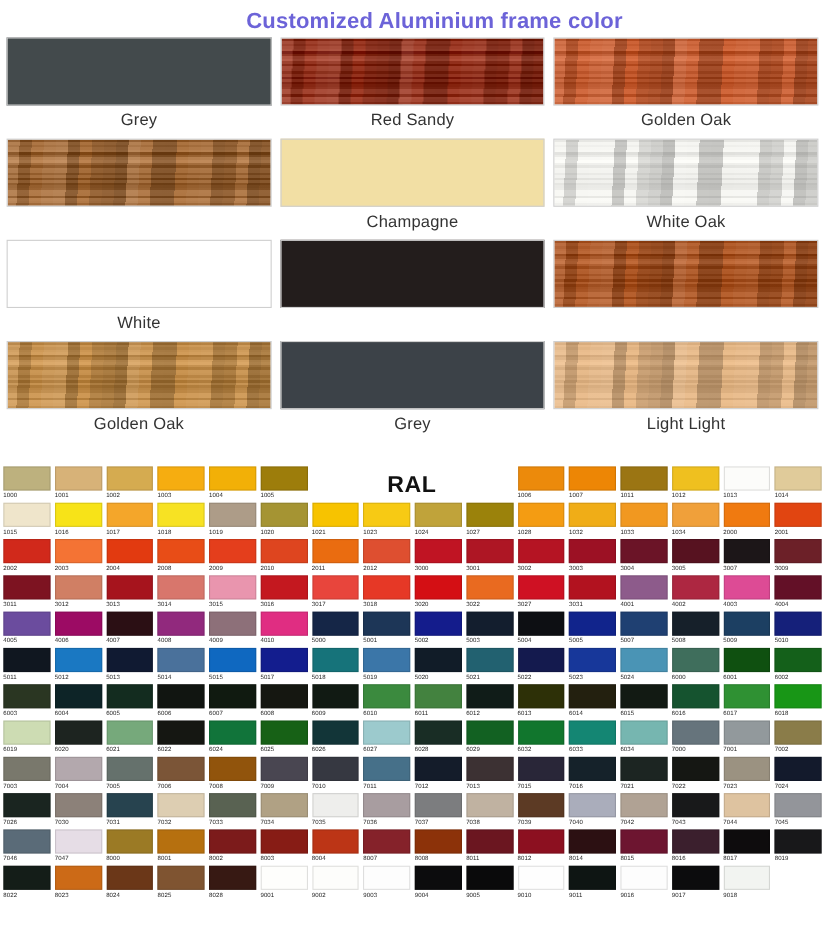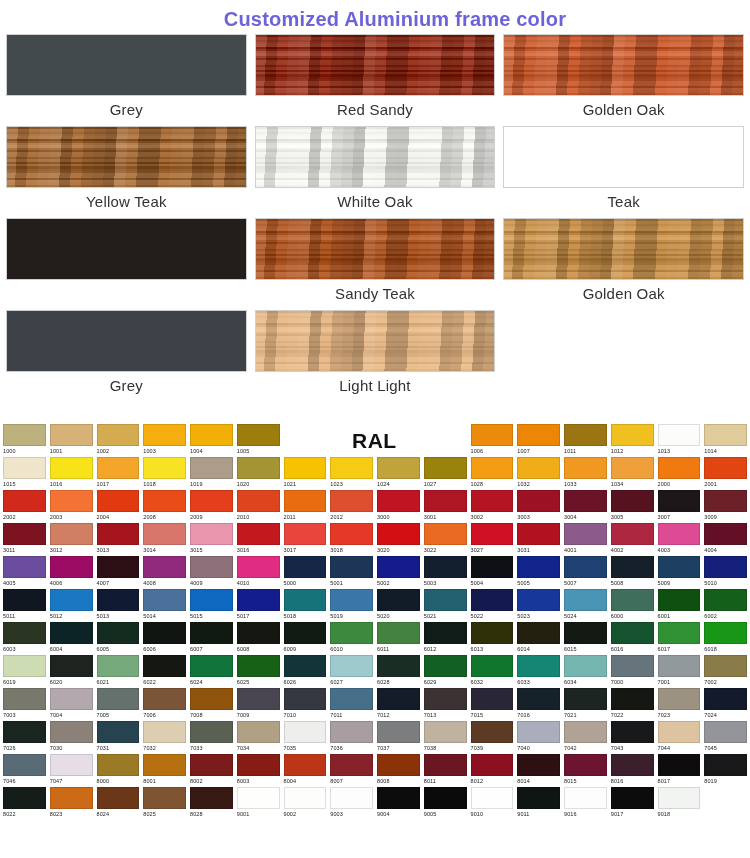--- a/index.html
+++ b/index.html
@@ -107,36 +107,38 @@
     <div class="wood-cell">
       <div class="swatch" style="background: linear-gradient(93deg, rgba(255, 255, 255, 0.106) 0%, rgba(255, 255, 255, 0.106) 4.55%, rgba(0, 0, 0, 0.14) 4.55%, rgba(0, 0, 0, 0.14) 9.09%, rgba(255, 255, 255, 0.035) 9.09%, rgba(255, 255, 255, 0.035) 13.64%, rgba(255, 255, 255, 0.082) 13.64%, rgba(255, 255, 255, 0.082) 18.18%, rgba(255, 255, 255, 0.1) 18.18%, rgba(255, 255, 255, 0.1) 22.73%, rgba(0, 0, 0, 0.19) 22.73%, rgba(0, 0, 0, 0.19) 27.27%, rgba(255, 255, 255, 0.004) 27.27%, rgba(255, 255, 255, 0.004) 31.82%, rgba(0, 0, 0, 0.12) 31.82%, rgba(0, 0, 0, 0.12) 36.36%, rgba(0, 0, 0, 0.153) 36.36%, rgba(0, 0, 0, 0.153) 40.91%, rgba(0, 0, 0, 0.216) 40.91%, rgba(0, 0, 0, 0.216) 45.45%, rgba(255, 255, 255, 0.11) 45.45%, rgba(255, 255, 255, 0.11) 50%, rgba(255, 255, 255, 0.047) 50%, rgba(255, 255, 255, 0.047) 54.55%, rgba(0, 0, 0, 0.19) 54.55%, rgba(0, 0, 0, 0.19) 59.09%, rgba(0, 0, 0, 0.192) 59.09%, rgba(0, 0, 0, 0.192) 63.64%, rgba(255, 255, 255, 0.01) 63.64%, rgba(255, 255, 255, 0.01) 68.18%, rgba(255, 255, 255, 0.043) 68.18%, rgba(255, 255, 255, 0.043) 72.73%, rgba(255, 255, 255, 0.06) 72.73%, rgba(255, 255, 255, 0.06) 77.27%, rgba(0, 0, 0, 0.17) 77.27%, rgba(0, 0, 0, 0.17) 81.82%, rgba(0, 0, 0, 0.137) 81.82%, rgba(0, 0, 0, 0.137) 86.36%, rgba(255, 255, 255, 0.055) 86.36%, rgba(255, 255, 255, 0.055) 90.91%, rgba(0, 0, 0, 0.208) 90.91%, rgba(0, 0, 0, 0.208) 95.45%, rgba(0, 0, 0, 0.157) 95.45%, rgba(0, 0, 0, 0.157) 100%), linear-gradient(rgb(122, 22, 1) 0%, rgb(122, 22, 1) 3.85%, rgb(156, 56, 35) 3.85%, rgb(156, 56, 35) 7.69%, rgb(145, 45, 24) 7.69%, rgb(145, 45, 24) 11.54%, rgb(158, 58, 37) 11.54%, rgb(158, 58, 37) 15.38%, rgb(164, 64, 43) 15.38%, rgb(164, 64, 43) 19.23%, rgb(112, 12, 0) 19.23%, rgb(112, 12, 0) 23.08%, rgb(134, 34, 13) 23.08%, rgb(134, 34, 13) 26.92%, rgb(165, 65, 44) 26.92%, rgb(165, 65, 44) 30.77%, rgb(174, 74, 53) 30.77%, rgb(174, 74, 53) 34.62%, rgb(145, 45, 24) 34.62%, rgb(145, 45, 24) 38.46%, rgb(122, 22, 1) 38.46%, rgb(122, 22, 1) 42.31%, rgb(154, 54, 33) 42.31%, rgb(154, 54, 33) 46.15%, rgb(152, 52, 31) 46.15%, rgb(152, 52, 31) 50%, rgb(129, 29, 8) 50%, rgb(129, 29, 8) 53.85%, rgb(149, 49, 28) 53.85%, rgb(149, 49, 28) 57.69%, rgb(115, 15, 0) 57.69%, rgb(115, 15, 0) 61.54%, rgb(147, 47, 26) 61.54%, rgb(147, 47, 26) 65.38%, rgb(119, 19, 0) 65.38%, rgb(119, 19, 0) 69.23%, rgb(131, 31, 10) 69.23%, rgb(131, 31, 10) 73.08%, rgb(136, 36, 15) 73.08%, rgb(136, 36, 15) 76.92%, rgb(161, 61, 40) 76.92%, rgb(161, 61, 40) 80.77%, rgb(160, 60, 39) 80.77%, rgb(160, 60, 39) 84.62%, rgb(126, 26, 5) 84.62%, rgb(126, 26, 5) 88.46%, rgb(167, 67, 46) 88.46%, rgb(167, 67, 46) 92.31%, rgb(163, 63, 42) 92.31%, rgb(163, 63, 42) 96.15%, rgb(144, 44, 23) 96.15%, rgb(144, 44, 23) 100%);"></div>
       <div class="wood-label">Red Sandy</div>
     </div>
     <div class="wood-cell">
       <div class="swatch" style="background: linear-gradient(93deg, rgba(255, 255, 255, 0.106) 0%, rgba(255, 255, 255, 0.106) 4.55%, rgba(0, 0, 0, 0.14) 4.55%, rgba(0, 0, 0, 0.14) 9.09%, rgba(255, 255, 255, 0.035) 9.09%, rgba(255, 255, 255, 0.035) 13.64%, rgba(255, 255, 255, 0.082) 13.64%, rgba(255, 255, 255, 0.082) 18.18%, rgba(255, 255, 255, 0.1) 18.18%, rgba(255, 255, 255, 0.1) 22.73%, rgba(0, 0, 0, 0.19) 22.73%, rgba(0, 0, 0, 0.19) 27.27%, rgba(255, 255, 255, 0.004) 27.27%, rgba(255, 255, 255, 0.004) 31.82%, rgba(0, 0, 0, 0.12) 31.82%, rgba(0, 0, 0, 0.12) 36.36%, rgba(0, 0, 0, 0.153) 36.36%, rgba(0, 0, 0, 0.153) 40.91%, rgba(0, 0, 0, 0.216) 40.91%, rgba(0, 0, 0, 0.216) 45.45%, rgba(255, 255, 255, 0.11) 45.45%, rgba(255, 255, 255, 0.11) 50%, rgba(255, 255, 255, 0.047) 50%, rgba(255, 255, 255, 0.047) 54.55%, rgba(0, 0, 0, 0.19) 54.55%, rgba(0, 0, 0, 0.19) 59.09%, rgba(0, 0, 0, 0.192) 59.09%, rgba(0, 0, 0, 0.192) 63.64%, rgba(255, 255, 255, 0.01) 63.64%, rgba(255, 255, 255, 0.01) 68.18%, rgba(255, 255, 255, 0.043) 68.18%, rgba(255, 255, 255, 0.043) 72.73%, rgba(255, 255, 255, 0.06) 72.73%, rgba(255, 255, 255, 0.06) 77.27%, rgba(0, 0, 0, 0.17) 77.27%, rgba(0, 0, 0, 0.17) 81.82%, rgba(0, 0, 0, 0.137) 81.82%, rgba(0, 0, 0, 0.137) 86.36%, rgba(255, 255, 255, 0.055) 86.36%, rgba(255, 255, 255, 0.055) 90.91%, rgba(0, 0, 0, 0.208) 90.91%, rgba(0, 0, 0, 0.208) 95.45%, rgba(0, 0, 0, 0.157) 95.45%, rgba(0, 0, 0, 0.157) 100%), linear-gradient(rgb(179, 72, 28) 0%, rgb(179, 72, 28) 3.85%, rgb(205, 98, 54) 3.85%, rgb(205, 98, 54) 7.69%, rgb(196, 89, 45) 7.69%, rgb(196, 89, 45) 11.54%, rgb(206, 99, 55) 11.54%, rgb(206, 99, 55) 15.38%, rgb(211, 104, 60) 15.38%, rgb(211, 104, 60) 19.23%, rgb(171, 64, 20) 19.23%, rgb(171, 64, 20) 23.08%, rgb(188, 81, 37) 23.08%, rgb(188, 81, 37) 26.92%, rgb(212, 105, 61) 26.92%, rgb(212, 105, 61) 30.77%, rgb(218, 111, 67) 30.77%, rgb(218, 111, 67) 34.62%, rgb(196, 89, 45) 34.62%, rgb(196, 89, 45) 38.46%, rgb(178, 71, 27) 38.46%, rgb(178, 71, 27) 42.31%, rgb(203, 96, 52) 42.31%, rgb(203, 96, 52) 46.15%, rgb(201, 94, 50) 46.15%, rgb(201, 94, 50) 50%, rgb(184, 77, 33) 50%, rgb(184, 77, 33) 53.85%, rgb(199, 92, 48) 53.85%, rgb(199, 92, 48) 57.69%, rgb(173, 66, 22) 57.69%, rgb(173, 66, 22) 61.54%, rgb(198, 91, 47) 61.54%, rgb(198, 91, 47) 65.38%, rgb(176, 69, 25) 65.38%, rgb(176, 69, 25) 69.23%, rgb(186, 79, 35) 69.23%, rgb(186, 79, 35) 73.08%, rgb(190, 83, 39) 73.08%, rgb(190, 83, 39) 76.92%, rgb(208, 101, 57) 76.92%, rgb(208, 101, 57) 80.77%, rgb(208, 101, 57) 80.77%, rgb(208, 101, 57) 84.62%, rgb(182, 75, 31) 84.62%, rgb(182, 75, 31) 88.46%, rgb(213, 106, 62) 88.46%, rgb(213, 106, 62) 92.31%, rgb(210, 103, 59) 92.31%, rgb(210, 103, 59) 96.15%, rgb(195, 88, 44) 96.15%, rgb(195, 88, 44) 100%);"></div>
       <div class="wood-label">Golden Oak</div>
     </div>
     <div class="wood-cell">
       <div class="swatch" style="background: linear-gradient(93deg, rgba(255, 255, 255, 0.106) 0%, rgba(255, 255, 255, 0.106) 4.55%, rgba(0, 0, 0, 0.14) 4.55%, rgba(0, 0, 0, 0.14) 9.09%, rgba(255, 255, 255, 0.035) 9.09%, rgba(255, 255, 255, 0.035) 13.64%, rgba(255, 255, 255, 0.082) 13.64%, rgba(255, 255, 255, 0.082) 18.18%, rgba(255, 255, 255, 0.1) 18.18%, rgba(255, 255, 255, 0.1) 22.73%, rgba(0, 0, 0, 0.19) 22.73%, rgba(0, 0, 0, 0.19) 27.27%, rgba(255, 255, 255, 0.004) 27.27%, rgba(255, 255, 255, 0.004) 31.82%, rgba(0, 0, 0, 0.12) 31.82%, rgba(0, 0, 0, 0.12) 36.36%, rgba(0, 0, 0, 0.153) 36.36%, rgba(0, 0, 0, 0.153) 40.91%, rgba(0, 0, 0, 0.216) 40.91%, rgba(0, 0, 0, 0.216) 45.45%, rgba(255, 255, 255, 0.11) 45.45%, rgba(255, 255, 255, 0.11) 50%, rgba(255, 255, 255, 0.047) 50%, rgba(255, 255, 255, 0.047) 54.55%, rgba(0, 0, 0, 0.19) 54.55%, rgba(0, 0, 0, 0.19) 59.09%, rgba(0, 0, 0, 0.192) 59.09%, rgba(0, 0, 0, 0.192) 63.64%, rgba(255, 255, 255, 0.01) 63.64%, rgba(255, 255, 255, 0.01) 68.18%, rgba(255, 255, 255, 0.043) 68.18%, rgba(255, 255, 255, 0.043) 72.73%, rgba(255, 255, 255, 0.06) 72.73%, rgba(255, 255, 255, 0.06) 77.27%, rgba(0, 0, 0, 0.17) 77.27%, rgba(0, 0, 0, 0.17) 81.82%, rgba(0, 0, 0, 0.137) 81.82%, rgba(0, 0, 0, 0.137) 86.36%, rgba(255, 255, 255, 0.055) 86.36%, rgba(255, 255, 255, 0.055) 90.91%, rgba(0, 0, 0, 0.208) 90.91%, rgba(0, 0, 0, 0.208) 95.45%, rgba(0, 0, 0, 0.157) 95.45%, rgba(0, 0, 0, 0.157) 100%), linear-gradient(rgb(136, 79, 28) 0%, rgb(136, 79, 28) 3.85%, rgb(170, 113, 62) 3.85%, rgb(170, 113, 62) 7.69%, rgb(159, 102, 51) 7.69%, rgb(159, 102, 51) 11.54%, rgb(172, 115, 64) 11.54%, rgb(172, 115, 64) 15.38%, rgb(178, 121, 70) 15.38%, rgb(178, 121, 70) 19.23%, rgb(126, 69, 18) 19.23%, rgb(126, 69, 18) 23.08%, rgb(148, 91, 40) 23.08%, rgb(148, 91, 40) 26.92%, rgb(179, 122, 71) 26.92%, rgb(179, 122, 71) 30.77%, rgb(188, 131, 80) 30.77%, rgb(188, 131, 80) 34.62%, rgb(159, 102, 51) 34.62%, rgb(159, 102, 51) 38.46%, rgb(136, 79, 28) 38.46%, rgb(136, 79, 28) 42.31%, rgb(168, 111, 60) 42.31%, rgb(168, 111, 60) 46.15%, rgb(166, 109, 58) 46.15%, rgb(166, 109, 58) 50%, rgb(143, 86, 35) 50%, rgb(143, 86, 35) 53.85%, rgb(163, 106, 55) 53.85%, rgb(163, 106, 55) 57.69%, rgb(129, 72, 21) 57.69%, rgb(129, 72, 21) 61.54%, rgb(161, 104, 53) 61.54%, rgb(161, 104, 53) 65.38%, rgb(133, 76, 25) 65.38%, rgb(133, 76, 25) 69.23%, rgb(145, 88, 37) 69.23%, rgb(145, 88, 37) 73.08%, rgb(150, 93, 42) 73.08%, rgb(150, 93, 42) 76.92%, rgb(175, 118, 67) 76.92%, rgb(175, 118, 67) 80.77%, rgb(174, 117, 66) 80.77%, rgb(174, 117, 66) 84.62%, rgb(140, 83, 32) 84.62%, rgb(140, 83, 32) 88.46%, rgb(181, 124, 73) 88.46%, rgb(181, 124, 73) 92.31%, rgb(177, 120, 69) 92.31%, rgb(177, 120, 69) 96.15%, rgb(158, 101, 50) 96.15%, rgb(158, 101, 50) 100%);"></div>
-      <div class="wood-label">Yellow Teak</div>
+    </div>
+    <div class="wood-cell">
+      <div class="swatch" style="background: rgb(242, 223, 164);"></div>
+      <div class="wood-label">Champagne</div>
     </div>
     <div class="wood-cell">
       <div class="swatch" style="background: linear-gradient(93deg, rgba(255, 255, 255, 0.106) 0%, rgba(255, 255, 255, 0.106) 4.55%, rgba(0, 0, 0, 0.14) 4.55%, rgba(0, 0, 0, 0.14) 9.09%, rgba(255, 255, 255, 0.035) 9.09%, rgba(255, 255, 255, 0.035) 13.64%, rgba(255, 255, 255, 0.082) 13.64%, rgba(255, 255, 255, 0.082) 18.18%, rgba(255, 255, 255, 0.1) 18.18%, rgba(255, 255, 255, 0.1) 22.73%, rgba(0, 0, 0, 0.19) 22.73%, rgba(0, 0, 0, 0.19) 27.27%, rgba(255, 255, 255, 0.004) 27.27%, rgba(255, 255, 255, 0.004) 31.82%, rgba(0, 0, 0, 0.12) 31.82%, rgba(0, 0, 0, 0.12) 36.36%, rgba(0, 0, 0, 0.153) 36.36%, rgba(0, 0, 0, 0.153) 40.91%, rgba(0, 0, 0, 0.216) 40.91%, rgba(0, 0, 0, 0.216) 45.45%, rgba(255, 255, 255, 0.11) 45.45%, rgba(255, 255, 255, 0.11) 50%, rgba(255, 255, 255, 0.047) 50%, rgba(255, 255, 255, 0.047) 54.55%, rgba(0, 0, 0, 0.19) 54.55%, rgba(0, 0, 0, 0.19) 59.09%, rgba(0, 0, 0, 0.192) 59.09%, rgba(0, 0, 0, 0.192) 63.64%, rgba(255, 255, 255, 0.01) 63.64%, rgba(255, 255, 255, 0.01) 68.18%, rgba(255, 255, 255, 0.043) 68.18%, rgba(255, 255, 255, 0.043) 72.73%, rgba(255, 255, 255, 0.06) 72.73%, rgba(255, 255, 255, 0.06) 77.27%, rgba(0, 0, 0, 0.17) 77.27%, rgba(0, 0, 0, 0.17) 81.82%, rgba(0, 0, 0, 0.137) 81.82%, rgba(0, 0, 0, 0.137) 86.36%, rgba(255, 255, 255, 0.055) 86.36%, rgba(255, 255, 255, 0.055) 90.91%, rgba(0, 0, 0, 0.208) 90.91%, rgba(0, 0, 0, 0.208) 95.45%, rgba(0, 0, 0, 0.157) 95.45%, rgba(0, 0, 0, 0.157) 100%), linear-gradient(rgb(229, 229, 225) 0%, rgb(229, 229, 225) 3.85%, rgb(245, 245, 241) 3.85%, rgb(245, 245, 241) 7.69%, rgb(239, 239, 235) 7.69%, rgb(239, 239, 235) 11.54%, rgb(246, 246, 242) 11.54%, rgb(246, 246, 242) 15.38%, rgb(248, 248, 244) 15.38%, rgb(248, 248, 244) 19.23%, rgb(224, 224, 220) 19.23%, rgb(224, 224, 220) 23.08%, rgb(234, 234, 230) 23.08%, rgb(234, 234, 230) 26.92%, rgb(249, 249, 245) 26.92%, rgb(249, 249, 245) 30.77%, rgb(253, 253, 249) 30.77%, rgb(253, 253, 249) 34.62%, rgb(239, 239, 235) 34.62%, rgb(239, 239, 235) 38.46%, rgb(228, 228, 224) 38.46%, rgb(228, 228, 224) 42.31%, rgb(244, 244, 240) 42.31%, rgb(244, 244, 240) 46.15%, rgb(243, 243, 239) 46.15%, rgb(243, 243, 239) 50%, rgb(232, 232, 228) 50%, rgb(232, 232, 228) 53.85%, rgb(241, 241, 237) 53.85%, rgb(241, 241, 237) 57.69%, rgb(225, 225, 221) 57.69%, rgb(225, 225, 221) 61.54%, rgb(240, 240, 236) 61.54%, rgb(240, 240, 236) 65.38%, rgb(227, 227, 223) 65.38%, rgb(227, 227, 223) 69.23%, rgb(233, 233, 229) 69.23%, rgb(233, 233, 229) 73.08%, rgb(235, 235, 231) 73.08%, rgb(235, 235, 231) 76.92%, rgb(247, 247, 243) 76.92%, rgb(247, 247, 243) 80.77%, rgb(247, 247, 243) 80.77%, rgb(247, 247, 243) 84.62%, rgb(230, 230, 226) 84.62%, rgb(230, 230, 226) 88.46%, rgb(250, 250, 246) 88.46%, rgb(250, 250, 246) 92.31%, rgb(248, 248, 244) 92.31%, rgb(248, 248, 244) 96.15%, rgb(239, 239, 235) 96.15%, rgb(239, 239, 235) 100%);"></div>
-      <div class="wood-label">Whilte Oak</div>
+      <div class="wood-label">White Oak</div>
     </div>
     <div class="wood-cell">
       <div class="swatch" style="background: rgb(255, 255, 255);"></div>
-      <div class="wood-label">Teak</div>
+      <div class="wood-label">White</div>
     </div>
     <div class="wood-cell">
       <div class="swatch" style="background: rgb(35, 29, 28);"></div>
     </div>
     <div class="wood-cell">
       <div class="swatch" style="background: linear-gradient(93deg, rgba(255, 255, 255, 0.106) 0%, rgba(255, 255, 255, 0.106) 4.55%, rgba(0, 0, 0, 0.14) 4.55%, rgba(0, 0, 0, 0.14) 9.09%, rgba(255, 255, 255, 0.035) 9.09%, rgba(255, 255, 255, 0.035) 13.64%, rgba(255, 255, 255, 0.082) 13.64%, rgba(255, 255, 255, 0.082) 18.18%, rgba(255, 255, 255, 0.1) 18.18%, rgba(255, 255, 255, 0.1) 22.73%, rgba(0, 0, 0, 0.19) 22.73%, rgba(0, 0, 0, 0.19) 27.27%, rgba(255, 255, 255, 0.004) 27.27%, rgba(255, 255, 255, 0.004) 31.82%, rgba(0, 0, 0, 0.12) 31.82%, rgba(0, 0, 0, 0.12) 36.36%, rgba(0, 0, 0, 0.153) 36.36%, rgba(0, 0, 0, 0.153) 40.91%, rgba(0, 0, 0, 0.216) 40.91%, rgba(0, 0, 0, 0.216) 45.45%, rgba(255, 255, 255, 0.11) 45.45%, rgba(255, 255, 255, 0.11) 50%, rgba(255, 255, 255, 0.047) 50%, rgba(255, 255, 255, 0.047) 54.55%, rgba(0, 0, 0, 0.19) 54.55%, rgba(0, 0, 0, 0.19) 59.09%, rgba(0, 0, 0, 0.192) 59.09%, rgba(0, 0, 0, 0.192) 63.64%, rgba(255, 255, 255, 0.01) 63.64%, rgba(255, 255, 255, 0.01) 68.18%, rgba(255, 255, 255, 0.043) 68.18%, rgba(255, 255, 255, 0.043) 72.73%, rgba(255, 255, 255, 0.06) 72.73%, rgba(255, 255, 255, 0.06) 77.27%, rgba(0, 0, 0, 0.17) 77.27%, rgba(0, 0, 0, 0.17) 81.82%, rgba(0, 0, 0, 0.137) 81.82%, rgba(0, 0, 0, 0.137) 86.36%, rgba(255, 255, 255, 0.055) 86.36%, rgba(255, 255, 255, 0.055) 90.91%, rgba(0, 0, 0, 0.208) 90.91%, rgba(0, 0, 0, 0.208) 95.45%, rgba(0, 0, 0, 0.157) 95.45%, rgba(0, 0, 0, 0.157) 100%), linear-gradient(rgb(153, 66, 16) 0%, rgb(153, 66, 16) 3.85%, rgb(179, 92, 42) 3.85%, rgb(179, 92, 42) 7.69%, rgb(170, 83, 33) 7.69%, rgb(170, 83, 33) 11.54%, rgb(180, 93, 43) 11.54%, rgb(180, 93, 43) 15.38%, rgb(185, 98, 48) 15.38%, rgb(185, 98, 48) 19.23%, rgb(145, 58, 8) 19.23%, rgb(145, 58, 8) 23.08%, rgb(162, 75, 25) 23.08%, rgb(162, 75, 25) 26.92%, rgb(186, 99, 49) 26.92%, rgb(186, 99, 49) 30.77%, rgb(192, 105, 55) 30.77%, rgb(192, 105, 55) 34.62%, rgb(170, 83, 33) 34.62%, rgb(170, 83, 33) 38.46%, rgb(152, 65, 15) 38.46%, rgb(152, 65, 15) 42.31%, rgb(177, 90, 40) 42.31%, rgb(177, 90, 40) 46.15%, rgb(175, 88, 38) 46.15%, rgb(175, 88, 38) 50%, rgb(158, 71, 21) 50%, rgb(158, 71, 21) 53.85%, rgb(173, 86, 36) 53.85%, rgb(173, 86, 36) 57.69%, rgb(147, 60, 10) 57.69%, rgb(147, 60, 10) 61.54%, rgb(172, 85, 35) 61.54%, rgb(172, 85, 35) 65.38%, rgb(150, 63, 13) 65.38%, rgb(150, 63, 13) 69.23%, rgb(160, 73, 23) 69.23%, rgb(160, 73, 23) 73.08%, rgb(164, 77, 27) 73.08%, rgb(164, 77, 27) 76.92%, rgb(182, 95, 45) 76.92%, rgb(182, 95, 45) 80.77%, rgb(182, 95, 45) 80.77%, rgb(182, 95, 45) 84.62%, rgb(156, 69, 19) 84.62%, rgb(156, 69, 19) 88.46%, rgb(187, 100, 50) 88.46%, rgb(187, 100, 50) 92.31%, rgb(184, 97, 47) 92.31%, rgb(184, 97, 47) 96.15%, rgb(169, 82, 32) 96.15%, rgb(169, 82, 32) 100%);"></div>
-      <div class="wood-label">Sandy Teak</div>
     </div>
     <div class="wood-cell">
       <div class="swatch" style="background: linear-gradient(93deg, rgba(255, 255, 255, 0.106) 0%, rgba(255, 255, 255, 0.106) 4.55%, rgba(0, 0, 0, 0.14) 4.55%, rgba(0, 0, 0, 0.14) 9.09%, rgba(255, 255, 255, 0.035) 9.09%, rgba(255, 255, 255, 0.035) 13.64%, rgba(255, 255, 255, 0.082) 13.64%, rgba(255, 255, 255, 0.082) 18.18%, rgba(255, 255, 255, 0.1) 18.18%, rgba(255, 255, 255, 0.1) 22.73%, rgba(0, 0, 0, 0.19) 22.73%, rgba(0, 0, 0, 0.19) 27.27%, rgba(255, 255, 255, 0.004) 27.27%, rgba(255, 255, 255, 0.004) 31.82%, rgba(0, 0, 0, 0.12) 31.82%, rgba(0, 0, 0, 0.12) 36.36%, rgba(0, 0, 0, 0.153) 36.36%, rgba(0, 0, 0, 0.153) 40.91%, rgba(0, 0, 0, 0.216) 40.91%, rgba(0, 0, 0, 0.216) 45.45%, rgba(255, 255, 255, 0.11) 45.45%, rgba(255, 255, 255, 0.11) 50%, rgba(255, 255, 255, 0.047) 50%, rgba(255, 255, 255, 0.047) 54.55%, rgba(0, 0, 0, 0.19) 54.55%, rgba(0, 0, 0, 0.19) 59.09%, rgba(0, 0, 0, 0.192) 59.09%, rgba(0, 0, 0, 0.192) 63.64%, rgba(255, 255, 255, 0.01) 63.64%, rgba(255, 255, 255, 0.01) 68.18%, rgba(255, 255, 255, 0.043) 68.18%, rgba(255, 255, 255, 0.043) 72.73%, rgba(255, 255, 255, 0.06) 72.73%, rgba(255, 255, 255, 0.06) 77.27%, rgba(0, 0, 0, 0.17) 77.27%, rgba(0, 0, 0, 0.17) 81.82%, rgba(0, 0, 0, 0.137) 81.82%, rgba(0, 0, 0, 0.137) 86.36%, rgba(255, 255, 255, 0.055) 86.36%, rgba(255, 255, 255, 0.055) 90.91%, rgba(0, 0, 0, 0.208) 90.91%, rgba(0, 0, 0, 0.208) 95.45%, rgba(0, 0, 0, 0.157) 95.45%, rgba(0, 0, 0, 0.157) 100%), linear-gradient(rgb(177, 123, 55) 0%, rgb(177, 123, 55) 3.85%, rgb(203, 149, 81) 3.85%, rgb(203, 149, 81) 7.69%, rgb(194, 140, 72) 7.69%, rgb(194, 140, 72) 11.54%, rgb(204, 150, 82) 11.54%, rgb(204, 150, 82) 15.38%, rgb(209, 155, 87) 15.38%, rgb(209, 155, 87) 19.23%, rgb(169, 115, 47) 19.23%, rgb(169, 115, 47) 23.08%, rgb(186, 132, 64) 23.08%, rgb(186, 132, 64) 26.92%, rgb(210, 156, 88) 26.92%, rgb(210, 156, 88) 30.77%, rgb(216, 162, 94) 30.77%, rgb(216, 162, 94) 34.62%, rgb(194, 140, 72) 34.62%, rgb(194, 140, 72) 38.46%, rgb(176, 122, 54) 38.46%, rgb(176, 122, 54) 42.31%, rgb(201, 147, 79) 42.31%, rgb(201, 147, 79) 46.15%, rgb(199, 145, 77) 46.15%, rgb(199, 145, 77) 50%, rgb(182, 128, 60) 50%, rgb(182, 128, 60) 53.85%, rgb(197, 143, 75) 53.85%, rgb(197, 143, 75) 57.69%, rgb(171, 117, 49) 57.69%, rgb(171, 117, 49) 61.54%, rgb(196, 142, 74) 61.54%, rgb(196, 142, 74) 65.38%, rgb(174, 120, 52) 65.38%, rgb(174, 120, 52) 69.23%, rgb(184, 130, 62) 69.23%, rgb(184, 130, 62) 73.08%, rgb(188, 134, 66) 73.08%, rgb(188, 134, 66) 76.92%, rgb(206, 152, 84) 76.92%, rgb(206, 152, 84) 80.77%, rgb(206, 152, 84) 80.77%, rgb(206, 152, 84) 84.62%, rgb(180, 126, 58) 84.62%, rgb(180, 126, 58) 88.46%, rgb(211, 157, 89) 88.46%, rgb(211, 157, 89) 92.31%, rgb(208, 154, 86) 92.31%, rgb(208, 154, 86) 96.15%, rgb(193, 139, 71) 96.15%, rgb(193, 139, 71) 100%);"></div>
       <div class="wood-label">Golden Oak</div>
     </div>
     <div class="wood-cell">
       <div class="swatch" style="background: rgb(60, 66, 72);"></div>
       <div class="wood-label">Grey</div>
     </div>
     <div class="wood-cell">

